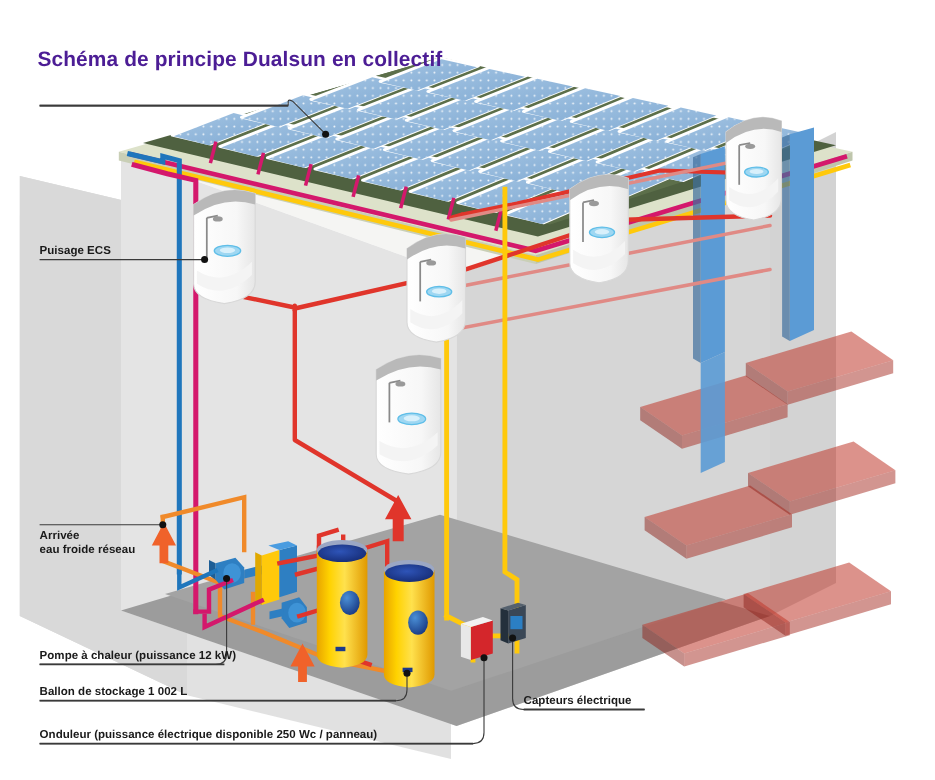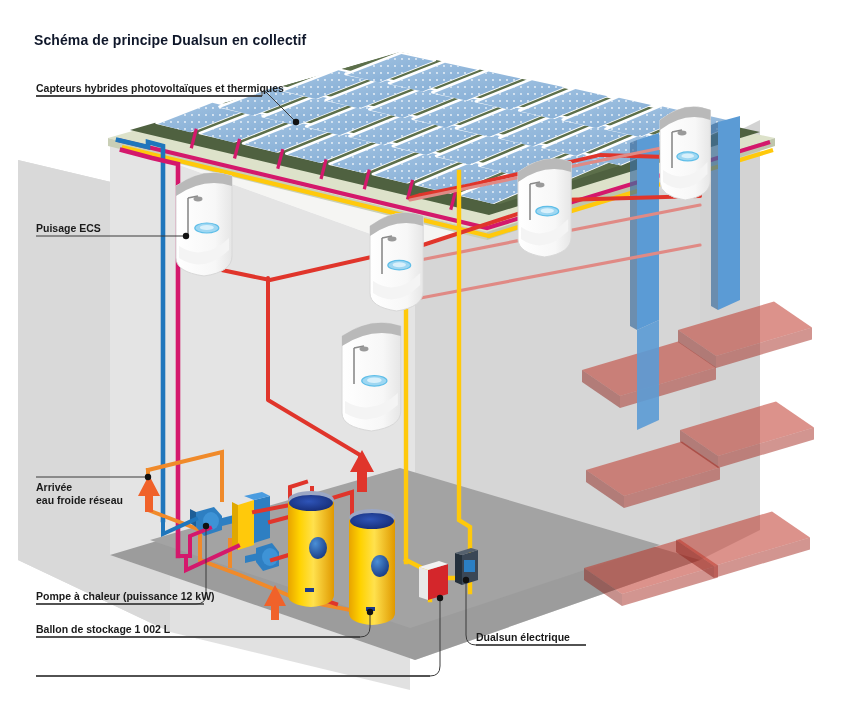--- a/index.html
+++ b/index.html
@@ -1,21 +1,21 @@
 <!DOCTYPE html>
 <html><head>
 <meta charset="utf-8">
 <style>
   html,body{margin:0;padding:0;background:#ffffff;}
   body{width:850px;height:709px;position:relative;overflow:hidden;
        font-family:"Liberation Sans",sans-serif;}
   #stage{position:absolute;left:0;top:0;width:850px;height:709px;}
   svg#scene{position:absolute;left:0;top:0;width:850px;height:709px;}
-  .ttl{position:absolute;left:34px;top:32px;font-size:14px;font-weight:bold;
-       color:#0f172a;letter-spacing:.1px;white-space:nowrap;}
+  .ttl{position:absolute;left:34px;top:44px;font-size:19px;font-weight:bold;
+       color:#4c1d95;letter-spacing:.1px;white-space:nowrap;}
   .lbl{position:absolute;font-size:10.5px;font-weight:bold;color:#1a1a1a;
        white-space:nowrap;line-height:13px;}
   .lbl.multi{white-space:pre-line;margin-top:33px;}
 </style>
 </head>
 <body>
 
 <div id="stage">
 
 <svg id="scene" viewBox="0 0 850 709">
@@ -452,27 +452,27 @@
     <line x1="36" y1="96" x2="262" y2="96" stroke-width="1.6"></line>
     <line x1="36" y1="604" x2="204" y2="604" stroke-width="1.6"></line>
     <line x1="36" y1="637" x2="360" y2="637" stroke-width="1.6"></line>
     <line x1="36" y1="676" x2="430" y2="676" stroke-width="1.6"></line>
     <line x1="476" y1="645" x2="586" y2="645" stroke-width="1.6"></line>
   </g>
 </svg>
 
 <div class="ttl">Schéma de principe Dualsun en collectif</div>
 
-<div class="lbl" style="left:36px;top:82px;">Capteurs hybrides photovoltaïques et thermiques</div>
 
 <div class="lbl" style="left:36px;top:222px;">Puisage ECS</div>
 
 <div class="lbl multi" style="left:36px;top:448px;">Arrivée
 eau froide réseau</div>
 
 <div class="lbl" style="left:36px;top:590px;">Pompe à chaleur (puissance 12 kW)</div>
 
 <div class="lbl" style="left:36px;top:623px;">Ballon de stockage 1 002 L</div>
 
-
-<div class="lbl" style="left:476px;top:631px;">Dualsun électrique</div>
+<div class="lbl" style="left:36px;top:662px;">Onduleur (puissance électrique disponible 250 Wc / panneau)</div>
+
+<div class="lbl" style="left:476px;top:631px;">Capteurs électrique</div>
 
 </div>
 
 </body></html>

